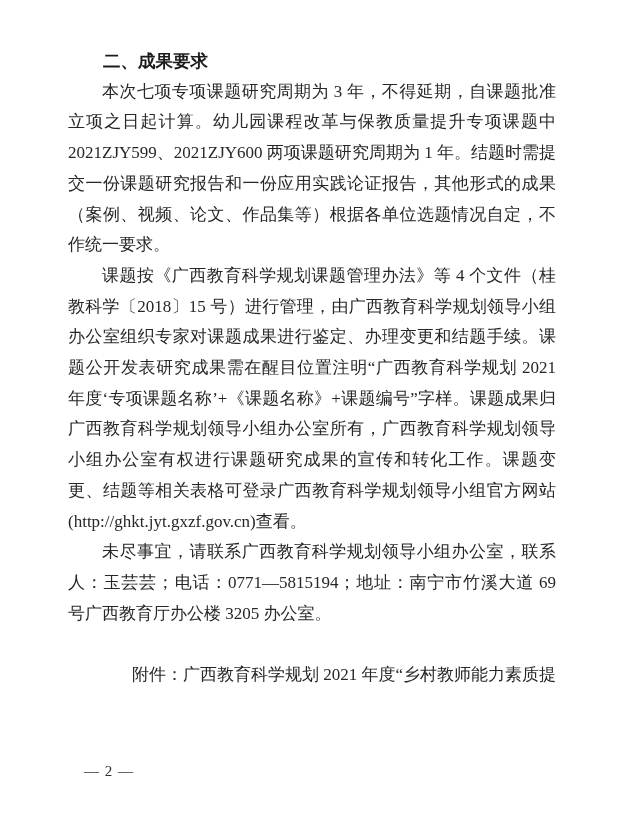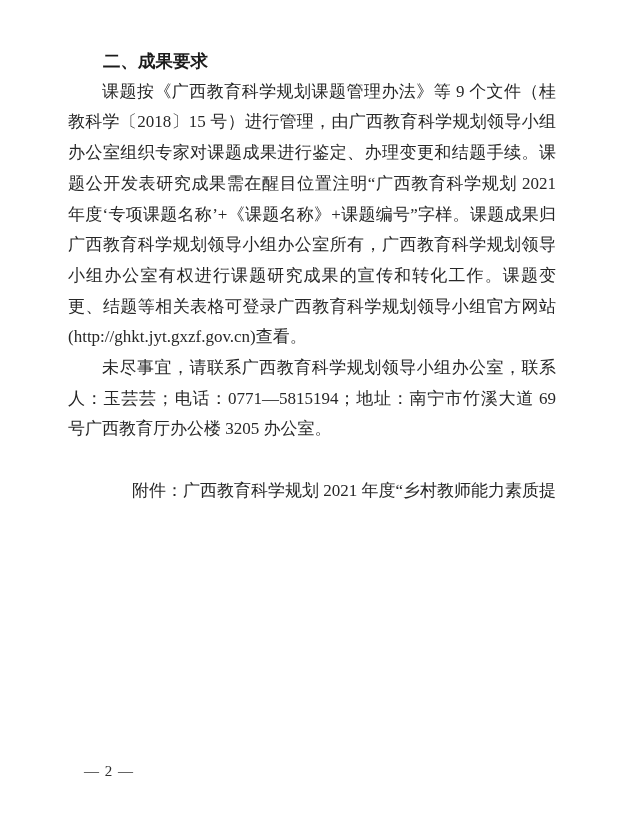--- a/index.html
+++ b/index.html
@@ -58,18 +58,19 @@
     color: #2e2e2e;
     letter-spacing: 1px;
   }
 </style>
 </head>
 <body>
 
 <div class="page">
   <div class="content">
     <h2 class="heading">二、成果要求</h2>
-    <p class="para">课题按《广西教育科学规划课题管理办法》等 9 个文件（桂教科学〔2018〕15 号）进行管理，由广西教育科学规划领导小组办公室组织专家对课题成果进行鉴定、办理变更和结题手续。课题公开发表研究成果需在醒目位置注明“广西教育科学规划 2021 年度‘专项课题名称’+《课题名称》+课题编号”字样。课题成果归广西教育科学规划领导小组办公室所有，广西教育科学规划领导小组办公室有权进行课题研究成果的宣传和转化工作。课题变更、结题等相关表格可登录广西教育科学规划领导小组官方网站(http://ghkt.jyt.gxzf.gov.cn)查看。</p>
+    <p class="para">本次七项专项课题研究周期为 3 年，不得延期，自课题批准立项之日起计算。幼儿园课程改革与保教质量提升专项课题中 2021ZJY599、2021ZJY600 两项课题研究周期为 1 年。结题时需提交一份课题研究报告和一份应用实践论证报告，其他形式的成果（案例、视频、论文、作品集等）根据各单位选题情况自定，不作统一要求。</p>
+    <p class="para">课题按《广西教育科学规划课题管理办法》等 4 个文件（桂教科学〔2018〕15 号）进行管理，由广西教育科学规划领导小组办公室组织专家对课题成果进行鉴定、办理变更和结题手续。课题公开发表研究成果需在醒目位置注明“广西教育科学规划 2021 年度‘专项课题名称’+《课题名称》+课题编号”字样。课题成果归广西教育科学规划领导小组办公室所有，广西教育科学规划领导小组办公室有权进行课题研究成果的宣传和转化工作。课题变更、结题等相关表格可登录广西教育科学规划领导小组官方网站(http://ghkt.jyt.gxzf.gov.cn)查看。</p>
     <p class="para">未尽事宜，请联系广西教育科学规划领导小组办公室，联系人：玉芸芸；电话：0771—5815194；地址：南宁市竹溪大道 69 号广西教育厅办公楼 3205 办公室。</p>
     <p class="para attachment">附件：广西教育科学规划 2021 年度“乡村教师能力素质提</p>
   </div>
   <div class="page-number">— 2 —</div>
 </div>
 
 </body></html>

